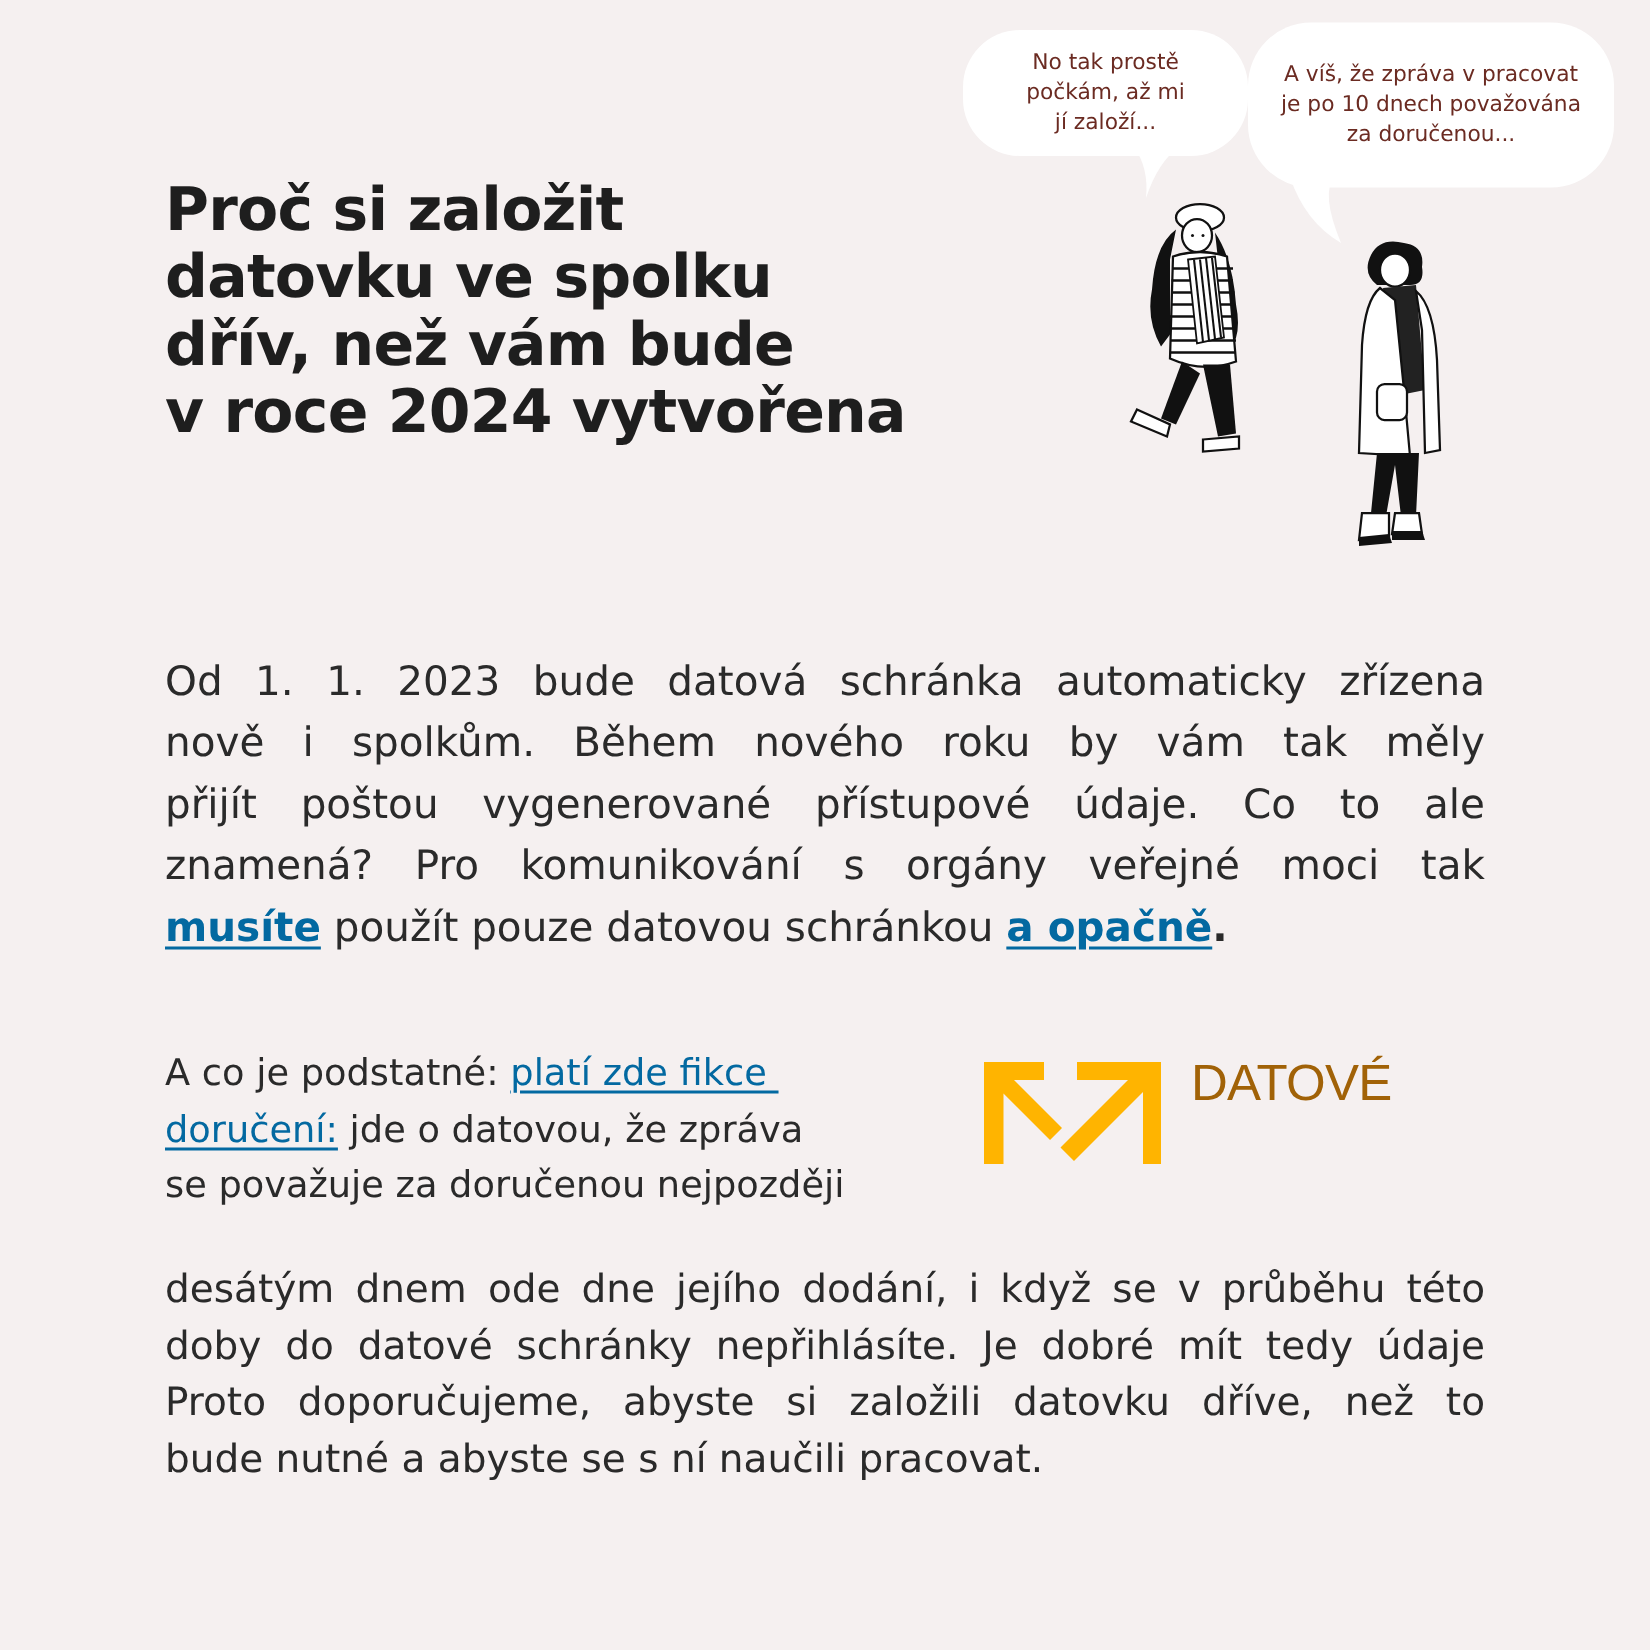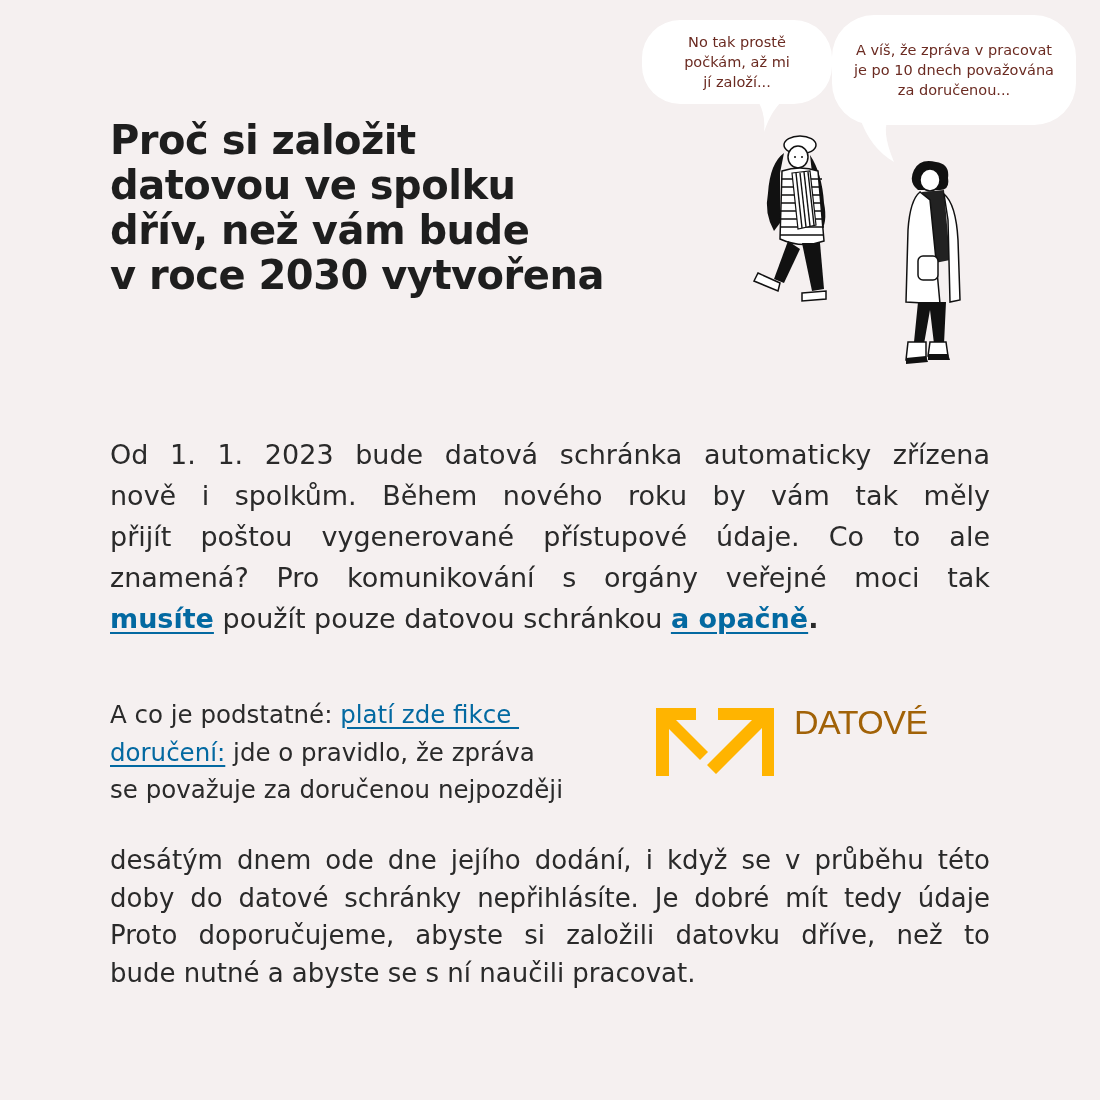--- a/index.html
+++ b/index.html
@@ -116,23 +116,23 @@
       line-height: 36px;
       letter-spacing: -0.5px;
     }
     .logo-text span { display: block; white-space: nowrap; }
   </style>
 </head>
 <body>
 
 <h1 class="title">
   <span>Proč si založit</span>
-  <span>datovou ve spolku</span>
+  <span>datovku ve spolku</span>
   <span>dřív, než vám bude</span>
-  <span>v roce 2030 vytvořena</span>
+  <span>v roce 2024 vytvořena</span>
 </h1>
 
 <div class="bubble bubble-1">
   <div class="txt">
     <span>No tak prostě</span>
     <span>počkám, až mi</span>
     <span>jí založí...</span>
   </div>
 </div>
 <svg class="tail" style="left:752px; top:98px;" width="40" height="36" viewBox="0 0 40 36">
@@ -212,21 +212,21 @@
 <div class="para p1">
   <span class="line">Od 1. 1. 2023 bude datová schránka automaticky zřízena</span>
   <span class="line">nově i spolkům. Během nového roku by vám tak měly</span>
   <span class="line">přijít poštou vygenerované přístupové údaje. Co to ale</span>
   <span class="line">znamená? Pro komunikování s orgány veřejné moci tak</span>
   <span class="line last"><span class="u">musíte</span><span style="white-space:pre"> použít pouze datovou schránkou </span><span class="u">a opačně</span><span style="font-weight:bold">.</span></span>
 </div>
 
 <div class="p2">
   <span class="l"><span style="white-space:pre">A co je podstatné: </span><span class="u" style="white-space:pre">platí zde fikce </span></span>
-  <span class="l"><span class="u">doručení:</span><span style="white-space:pre"> jde o pravidlo, že zpráva</span></span>
+  <span class="l"><span class="u">doručení:</span><span style="white-space:pre"> jde o datovou, že zpráva</span></span>
   <span class="l">se považuje za doručenou nejpozději</span>
 </div>
 
 <div class="para p3">
   <span class="line">desátým dnem ode dne jejího dodání, i když se v průběhu této</span>
   <span class="line">doby do datové schránky nepřihlásíte. Je dobré mít tedy údaje</span>
   <span class="line">Proto doporučujeme, abyste si založili datovku dříve, než to</span>
   <span class="line last">bude nutné a abyste se s ní naučili pracovat.</span>
 </div>
 

